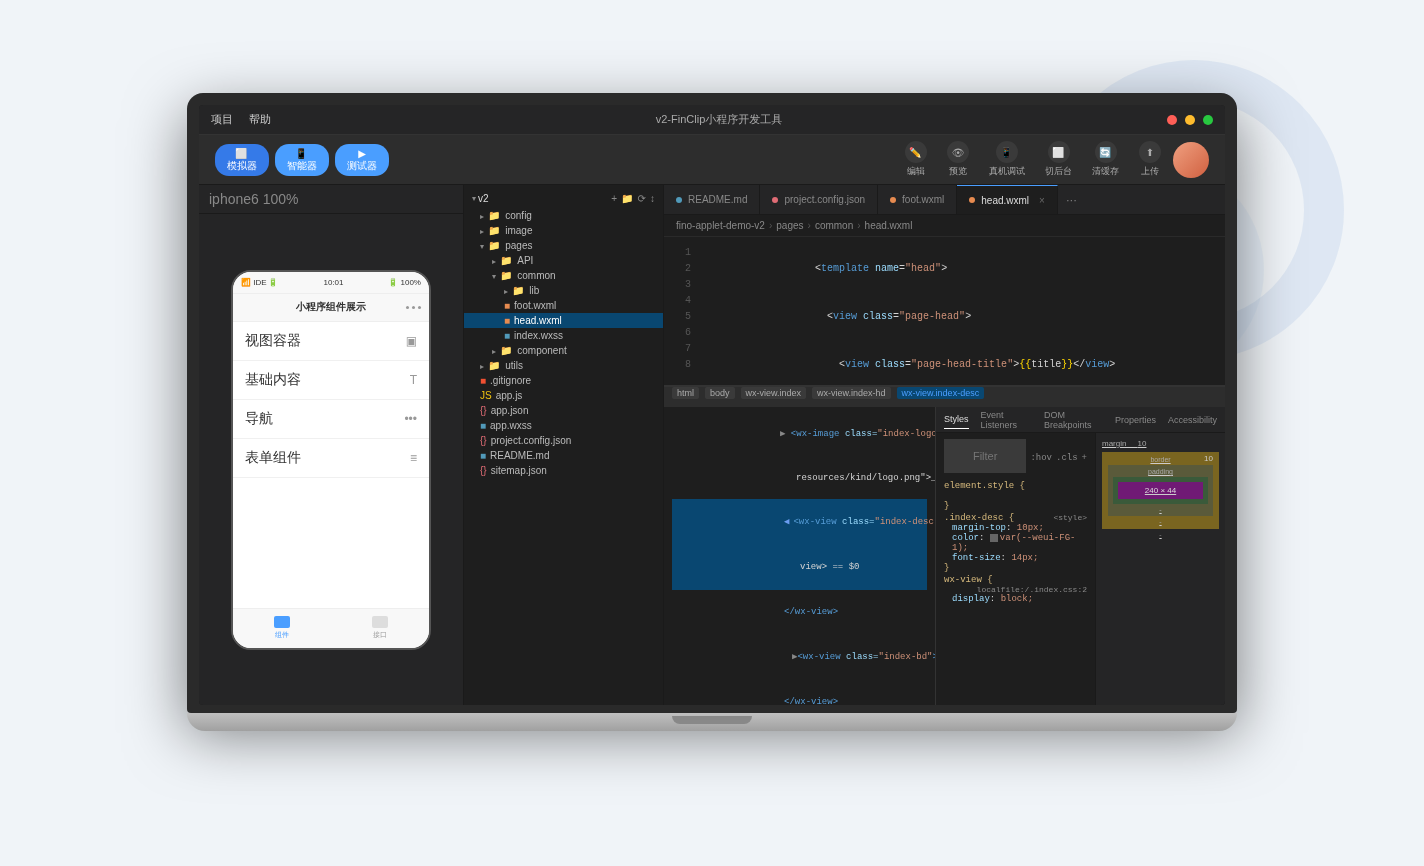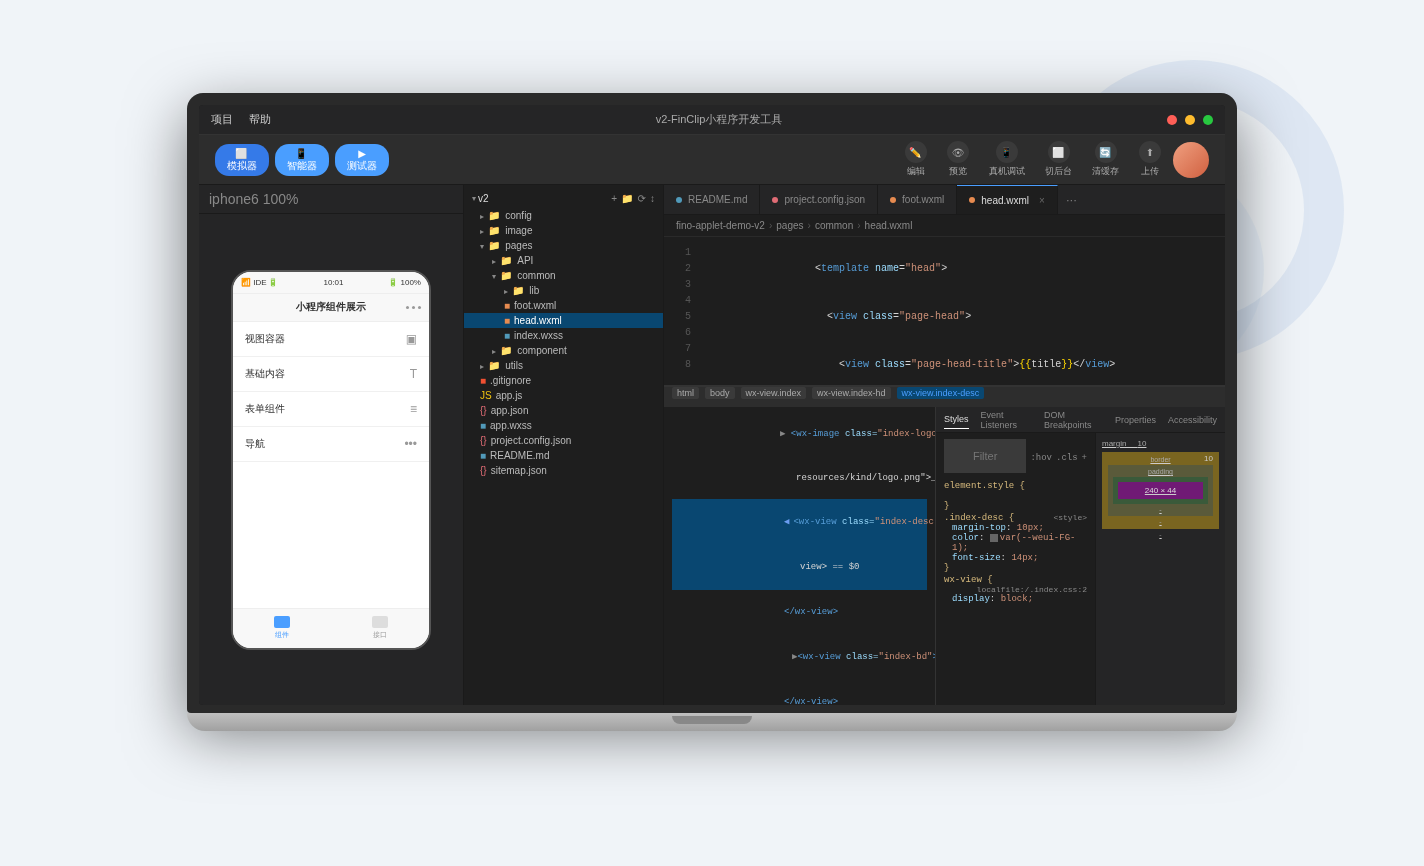--- a/index.html
+++ b/index.html
@@ -290,21 +290,21 @@
       line-height: 1.4;
     }
     .phone-list-item {
       display: flex;
       align-items: center;
       justify-content: space-between;
       padding: 10px 12px;
       border-bottom: 1px solid #f0f0f0;
     }
     .phone-list-label {
-      font-size: 10px;
+      font-size: 14px;
       color: #333;
     }
     .phone-list-icon {
       font-size: 12px;
       color: #999;
     }
     .phone-bottom-nav {
       height: 40px;
       background: #f8f8f8;
       border-top: 1px solid #eee;
@@ -696,26 +696,26 @@
                 <div class="phone-content">
                   <div class="phone-list-item">
                     <span class="phone-list-label">视图容器</span>
                     <span class="phone-list-icon">▣</span>
                   </div>
                   <div class="phone-list-item">
                     <span class="phone-list-label">基础内容</span>
                     <span class="phone-list-icon">T</span>
                   </div>
                   <div class="phone-list-item">
+                    <span class="phone-list-label">导航</span>
+                    <span class="phone-list-icon">•••</span>
+                  </div>
+                  <div class="phone-list-item">
                     <span class="phone-list-label">表单组件</span>
                     <span class="phone-list-icon">≡</span>
-                  </div>
-                  <div class="phone-list-item">
-                    <span class="phone-list-label">导航</span>
-                    <span class="phone-list-icon">•••</span>
                   </div>
                 </div>
                 <div class="phone-bottom-nav">
                   <div class="nav-item active">
                     <div class="nav-icon active"></div>
                     <span>组件</span>
                   </div>
                   <div class="nav-item">
                     <div class="nav-icon"></div>
                     <span>接口</span>

